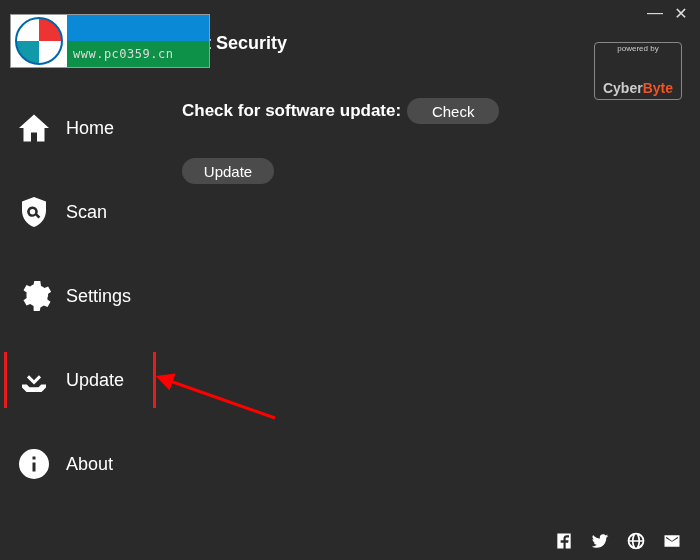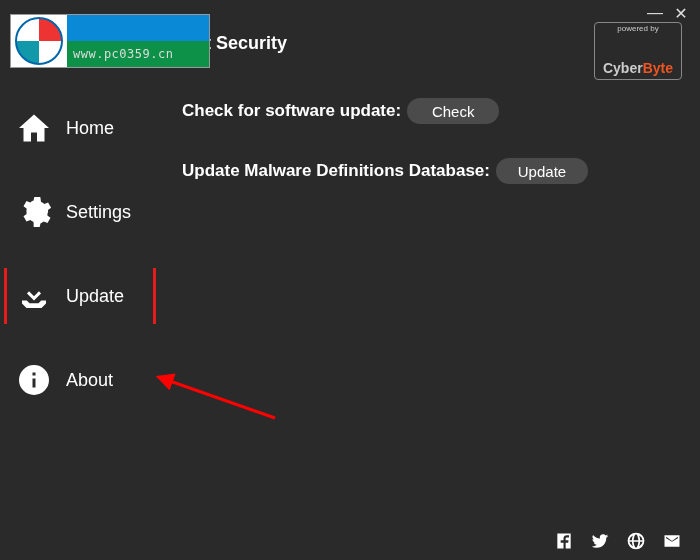--- a/index.html
+++ b/index.html
@@ -49,21 +49,21 @@
   }
 
   .window-controls {
     position: absolute; top: 4px; right: 10px;
     display: flex; gap: 8px;
     color: #ddd; font-size: 16px;
   }
   .window-controls span { width: 18px; text-align: center; cursor: default; }
 
   .brand-badge {
-    position: absolute; top: 22px; right: 18px;
+    position: absolute; top: 42px; right: 18px;
     border: 1px solid #888; border-radius: 4px;
     padding: 2px 8px 4px 8px;
     font-size: 8px; color:#ccc; text-align:center;
     line-height: 1;
   }
   .brand-badge .big { font-size: 14px; font-weight:700;margin-top:28px; }
   .brand-badge .big b { color:#e52; }
 
   
   .main {
@@ -169,20 +169,28 @@
 
     <div class="nav-item">
       <span class="icon">
         <svg width="36" height="36" viewBox="0 0 24 24">
             <path d="M12 3l10 9h-3v9h-5v-6H10v6H5v-9H2z"></path>
           </svg>
       </span>
       <span class="nav-label">Home</span>
     </div>
 
+    <div class="nav-item">
+      <span class="icon">
+        <svg width="36" height="36" viewBox="0 0 24 24">
+            <path d="M12 2l8 3v6c0 5-3.4 9.4-8 11-4.6-1.6-8-6-8-11V5l8-3zm-1.2 6.4a3.4 3.4 0 1 0 2.2 6l2 2 1.2-1.2-2-2a3.4 3.4 0 0 0-3.4-4.8zM11 10a1.8 1.8 0 1 1 0 3.6A1.8 1.8 0 0 1 11 10z"></path>
+          </svg>
+      </span>
+      <span class="nav-label">Scan</span>
+    </div>
 
     <div class="nav-item">
       <span class="icon">
         <svg width="36" height="36" viewBox="0 0 24 24">
             <path d="M12 8a4 4 0 1 0 0 8 4 4 0 0 0 0-8zm9.4 4a7.6 7.6 0 0 0-.1-1.3l2.1-1.6-2-3.4-2.5 1a7.6 7.6 0 0 0-2.2-1.3L16.2 2h-4l-.5 2.4A7.6 7.6 0 0 0 9.5 5.7l-2.5-1-2 3.4 2.1 1.6A7.6 7.6 0 0 0 7 12c0 .4 0 .9.1 1.3L5 14.9l2 3.4 2.5-1c.7.5 1.4 1 2.2 1.3L11.8 22h4l.5-2.4c.8-.3 1.5-.8 2.2-1.3l2.5 1 2-3.4-2.1-1.6c.1-.4.1-.9.1-1.3z"></path>
           </svg>
       </span>
       <span class="nav-label">Settings</span>
     </div>
 
@@ -205,21 +213,20 @@
     </div>
 
   </div>
 
   <div class="content">
     <div class="row">
       <span class="row-label">Check for software update:</span>
       <button class="pill-btn">Check</button>
     </div>
     <div class="row">
-      <span class="row-label">Update Malware Definitions Database:</span>
       <button class="pill-btn">Update</button>
     </div>
   </div>
 </div>
 
 <div class="footer">
   <span>
     <svg viewBox="0 0 24 24">
         <path d="M4 3h16v18H14v-7h3l.5-3H14V9.2c0-.9.3-1.5 1.6-1.5H18V5.1C17.6 5 16.5 5 15.4 5 13 5 11.4 6.4 11.4 9v2H8v3h3.4v7H4V3z"></path>
       </svg>

